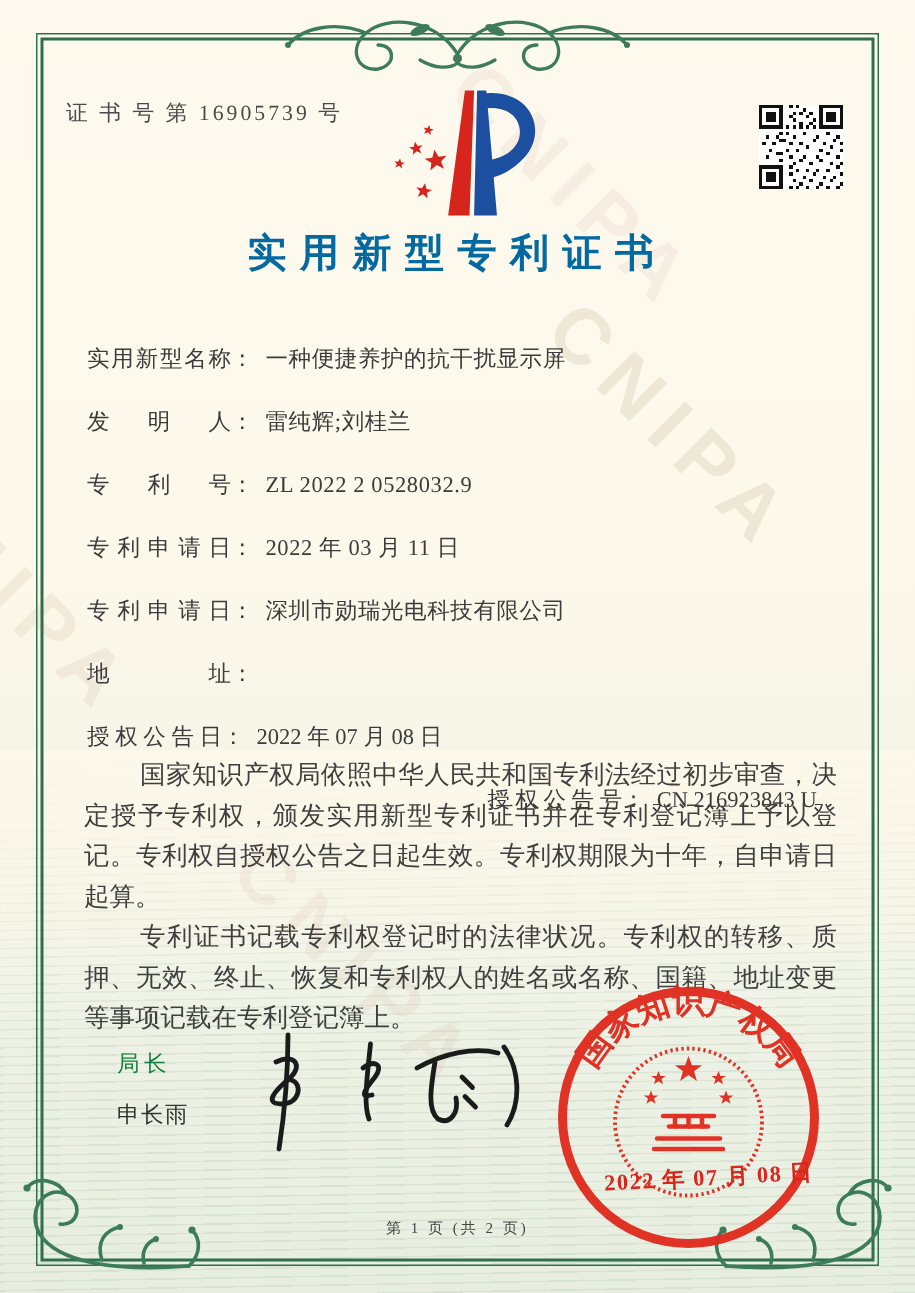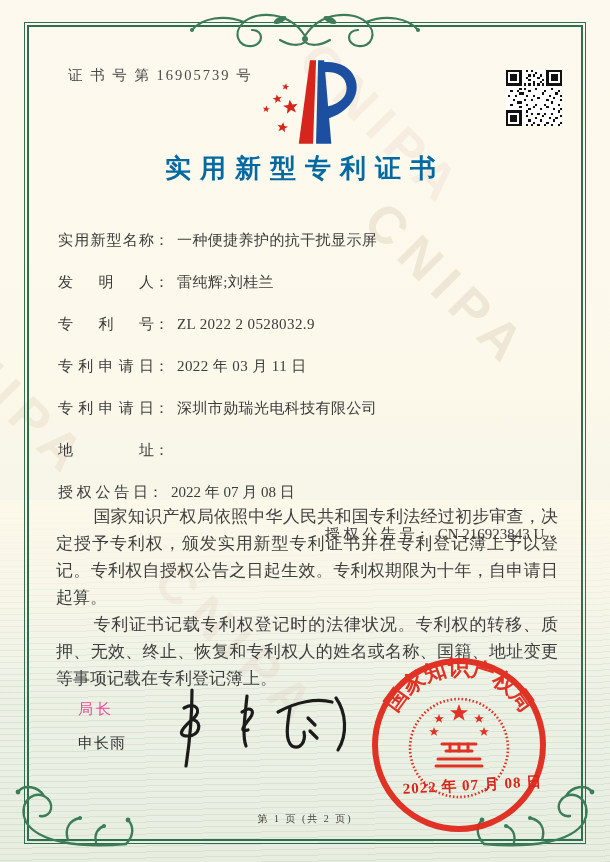--- a/index.html
+++ b/index.html
@@ -11,38 +11,38 @@
   .waves{position:absolute;left:0;right:0;top:500px;bottom:0;
     background:repeating-linear-gradient(179deg,rgba(130,165,130,0.16) 0 1px,transparent 1px 6px);}
   .waves::after{content:"";position:absolute;inset:0;
     background:linear-gradient(180deg,#fcf8ea 0%,rgba(252,248,234,0) 55%);}
   .frame-outer{position:absolute;left:24px;top:22px;right:24px;bottom:18px;border:1px solid #2f6e4e;}
   .frame-inner{position:absolute;inset:2px;border:2px solid #2f6e4e;}
   .wm{position:absolute;font-family:"Liberation Sans",sans-serif;font-weight:bold;font-size:52px;
     letter-spacing:10px;color:rgba(192,166,128,0.20);transform:rotate(45deg);transform-origin:left top;}
   .wm2{color:rgba(196,170,135,0.16);}
   .wm3{color:rgba(205,165,150,0.13);}
-  .cert-no{position:absolute;left:68px;top:66px;font-size:14.5px;letter-spacing:2px;color:#4a4a4a;}
+  .cert-no{position:absolute;left:44px;top:66px;font-size:14.5px;letter-spacing:2px;color:#4a4a4a;}
   .qr{position:absolute;left:506px;top:70px;width:56px;height:56px;}
   .logo{position:absolute;left:252px;top:56px;width:122px;height:92px;}
   .title{position:absolute;top:151px;left:0;width:100%;text-align:center;font-size:26px;
     font-weight:bold;letter-spacing:9px;color:#0369a1;}
   .fields{position:absolute;left:58px;right:54px;top:230px;font-size:15px;}
   .field-row{display:flex;align-items:flex-start;line-height:21px;margin-bottom:21px;}
   .field-label{width:96px;flex:none;text-align:justify;text-align-last:justify;}
   .colon{flex:none;margin-right:8px;}
   .field-value{flex:1;letter-spacing:0.4px;}
   .grant-row{display:flex;line-height:21px;}
   .grant-group{display:flex;}
   .grant-group.second{margin-left:30px;margin-top:42px;}
   .grant-group .field-label{width:90px;}
   .paras{position:absolute;left:56px;right:52px;top:503px;font-size:17px;line-height:27px;
     color:#3f3f3f;text-align:justify;}
   .paras p{margin:0;text-indent:2.2em;}
-  .sig-title{position:absolute;left:78px;top:700px;font-size:15px;letter-spacing:3px;color:#ec4899;font-family:Liberation Serif, serif;}
+  .sig-title{position:absolute;left:78px;top:700px;font-size:15px;letter-spacing:3px;color:#15803d;font-family:Liberation Serif, serif;}
   .sig-name{position:absolute;left:78px;top:734px;font-size:15px;letter-spacing:1px;color:#333;}
   .sig-svg{position:absolute;left:150px;top:678px;width:220px;height:100px;}
   .seal{position:absolute;left:366px;top:652px;width:186px;height:186px;opacity:0.95;}
   .seal-date{position:absolute;left:380px;top:776px;width:185px;color:#d9261b;font-weight:bold;
     font-size:15px;letter-spacing:1px;transform:rotate(-3deg);text-align:center;}
   .footer{position:absolute;top:812px;left:0;width:100%;text-align:center;font-size:10px;
     letter-spacing:2px;color:#454545;}
   .ornament-top{position:absolute;top:6px;left:50%;transform:translateX(-50%);}
   .corner{position:absolute;bottom:12px;width:130px;height:72px;}
   .corner.left{left:8px;}

